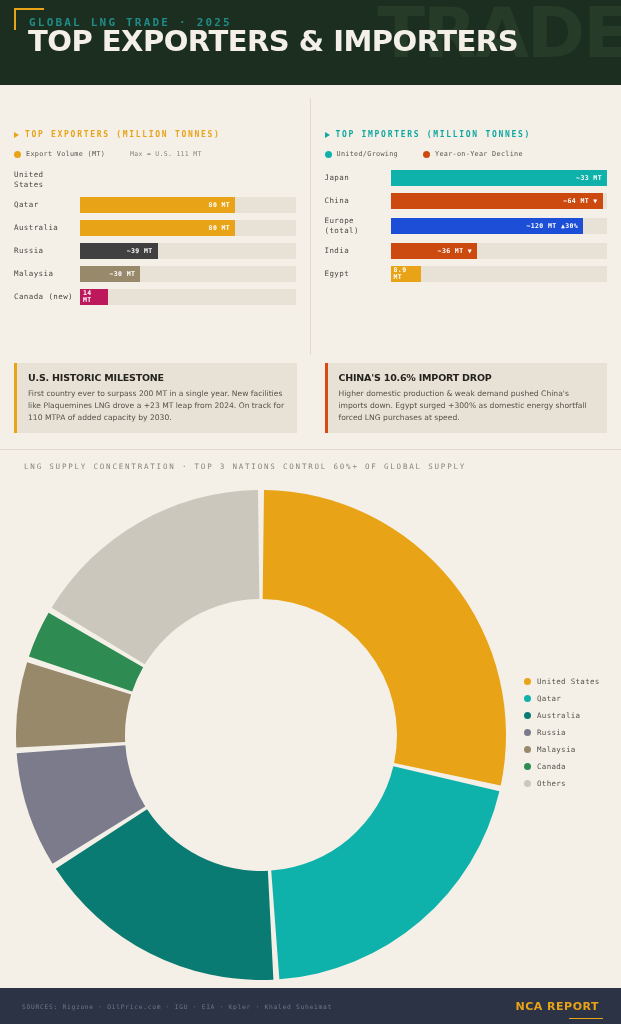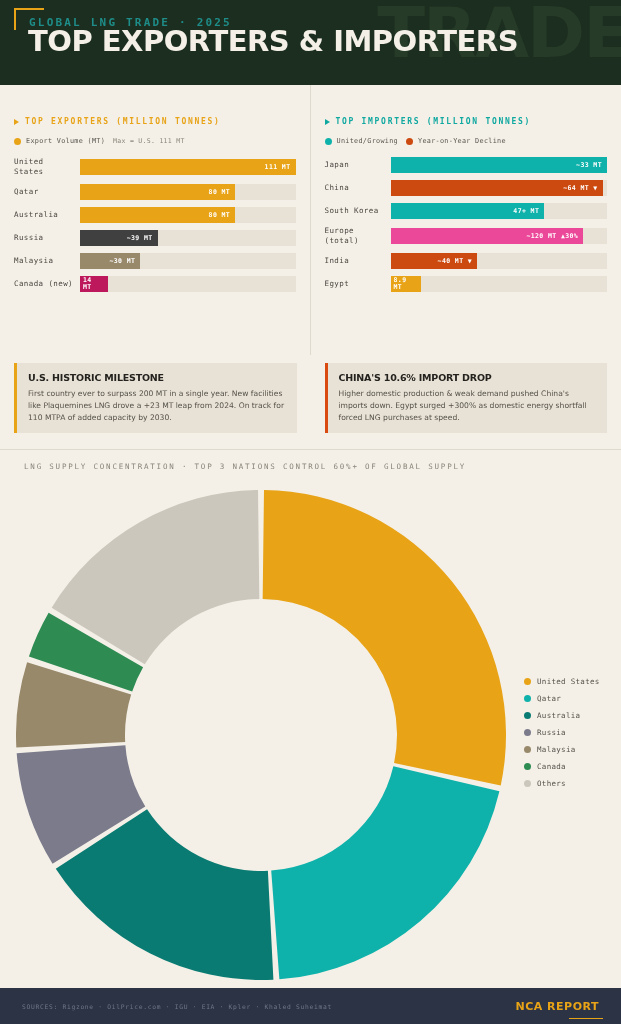--- a/index.html
+++ b/index.html
@@ -31,33 +31,33 @@
   }
   .headline {
     position:absolute; left:28px; top:27px;
     font-family:"DejaVu Sans", sans-serif;
     font-weight:bold; font-size:29px; letter-spacing:-0.5px;
     color:#F4F0E8; line-height:1;
   }
 
   
   .panels { display:flex; height:270px; }
-  .panel { width:310.5px; padding:32px 14px 0 14px; position:relative; }
+  .panel { width:310.5px; padding:32px 14px 0 14px; position:relative;margin-top:13px; }
   .panel.left { border-right:1px solid #E0DACE; }
 
   .panel-title {
     font-size:8px; letter-spacing:1.7px; font-weight:bold;
     display:flex; align-items:center; gap:6px; margin-bottom:11px;
   }
   .panel-title.exp { color:#E8A317; }
   .panel-title.imp { color:#0FA8A0; }
   .tri { width:0;height:0; border-left:5px solid currentColor;
          border-top:3.5px solid transparent; border-bottom:3.5px solid transparent; }
 
-  .legend-row { display:flex; align-items:center; gap:8px; margin-bottom:12px; }
+  .legend-row { display:flex; align-items:center; gap:25px; margin-bottom:12px; }
   .lg { display:flex; align-items:center; gap:5px; font-size:6.8px; color:#5A5750; letter-spacing:0.3px; }
   .dot { width:7px; height:7px; border-radius:50%; flex:none; }
   .lg-note { font-size:6.5px; color:#8A857A; letter-spacing:0.3px; }
 
   .bars { display:flex; flex-direction:column; gap:7px; }
   .bar-row { display:flex; align-items:center; }
   .bar-label {
     width:66px; flex:none; font-size:7.5px; color:#4A4740;
     letter-spacing:0.4px; line-height:1.35; padding-right:6px;
   }
@@ -142,25 +142,20 @@
       <div class="legend-row">
         <div class="lg">
           <i class="dot" style="background:#E8A317"></i>
           <span>Export Volume (MT)</span>
         </div>
         <div class="lg-note">Max = U.S. 111 MT</div>
       </div>
       <div class="bars" id="exp-bars">
           <div class="bar-row">
             <div class="bar-label">United States</div>
-            <div class="track">
-              <div class="fill" style="width: 100%; background: rgb(232, 163, 23);">
-                <span>111 MT</span>
-              </div>
-            </div>
           </div>
           <div class="bar-row">
             <div class="bar-label">Qatar</div>
             <div class="track">
               <div class="fill" style="width: 72%; background: rgb(232, 163, 23);">
                 <span>80 MT</span>
               </div>
             </div>
           </div>
           <div class="bar-row">
@@ -224,40 +219,32 @@
           </div>
           <div class="bar-row">
             <div class="bar-label">China</div>
             <div class="track">
               <div class="fill" style="width: 98%; background: rgb(204, 74, 16);">
                 <span>~64 MT ▼</span>
               </div>
             </div>
           </div>
           <div class="bar-row">
-            <div class="bar-label">South Korea</div>
-            <div class="track">
-              <div class="fill" style="width: 71%; background: rgb(15, 178, 170);">
-                <span>47+ MT</span>
-              </div>
-            </div>
-          </div>
-          <div class="bar-row">
             <div class="bar-label">Europe (total)</div>
             <div class="track">
-              <div class="fill" style="width: 89%; background: #ec4899;">
+              <div class="fill" style="width: 89%; background: #1d4ed8;">
                 <span>~120 MT ▲30%</span>
               </div>
             </div>
           </div>
           <div class="bar-row">
             <div class="bar-label">India</div>
             <div class="track">
               <div class="fill" style="width: 40%; background: rgb(204, 74, 16);">
-                <span>~40 MT ▼</span>
+                <span>~36 MT ▼</span>
               </div>
             </div>
           </div>
           <div class="bar-row">
             <div class="bar-label">Egypt</div>
             <div class="track">
               <div class="fill tiny" style="width: 14%; background: rgb(232, 163, 23);">
                 <span>8.9<br>MT</span>
               </div>
             </div>

